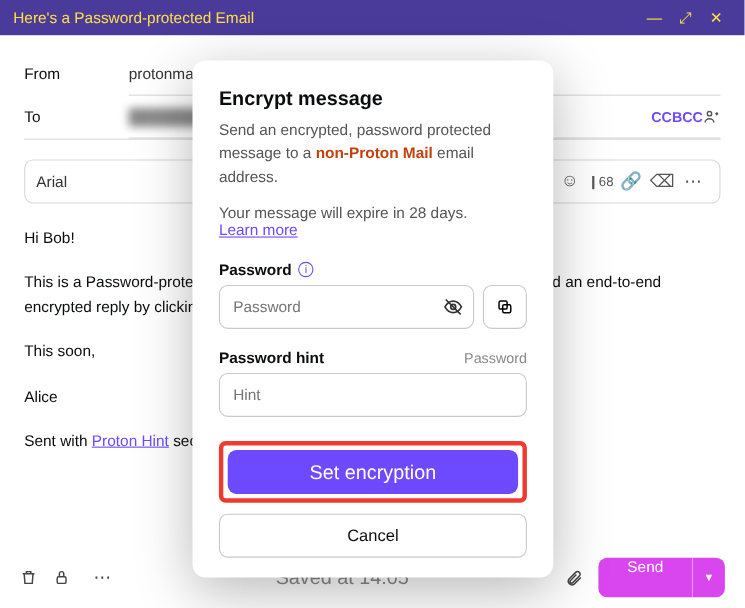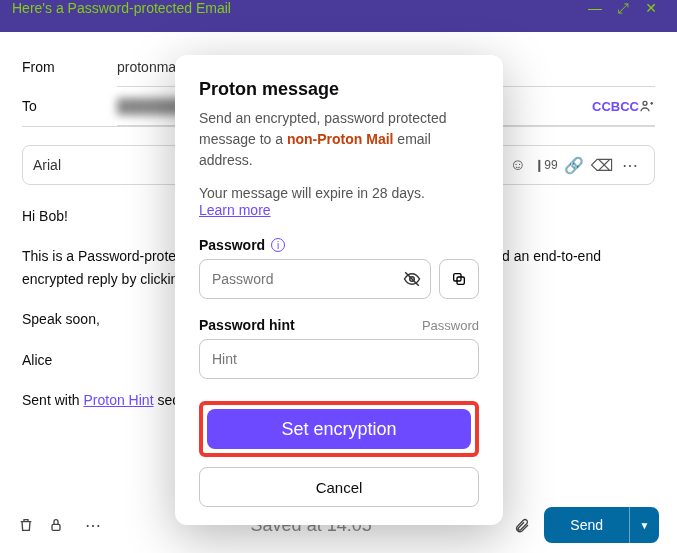--- a/index.html
+++ b/index.html
@@ -1,36 +1,36 @@
 <!DOCTYPE html>
 <html><head>
 <meta charset="utf-8">
 <style>
   * { box-sizing: border-box; margin: 0; padding: 0; }
   html, body { width: 677px; height: 553px; font-family: -apple-system, BlinkMacSystemFont, "Segoe UI", Arial, sans-serif; overflow: hidden; background: #fff; }
-  .titlebar { height: 32px; background: #4a3a9a; color: #84cc16; display: flex; align-items: flex-start; padding: 0 12px; font-size: 14px; }
+  .titlebar { height: 32px; background: #4a3a9a; color: #fde047; display: flex; align-items: center; padding: 0 12px; font-size: 14px; }
   .titlebar .title { flex: 1; }
   .titlebar .win-btn { width: 28px; text-align: center; font-size: 14px; }
   .composer { padding: 16px 22px 0 22px; color: #333; }
   .row { display: flex; align-items: center; min-height: 38px; }
   .row-label { width: 95px; color: #0b0c0e; font-size: 14px; }
   .row-value { flex: 1; font-size: 14px; color: #333; }
   .row-actions { display: flex; align-items: center; gap: 0; color: #6d4aff; font-weight: 700; font-size: 13px; }
   .sep { height: 1px; background: #d8d8d8; margin-left: 95px; }
   .blurred { filter: blur(4px); color:#888; }
   .toolbar { margin-top: 18px; border: 1px solid #d8d8d8; border-radius: 8px; height: 40px; display: flex; align-items: center; padding: 0 10px; }
   .font-name { font-size: 14px; flex:1; }
   .tb-icon { width: 28px; text-align: center; color: #555; font-size: 16px; }
   .body-area { margin-top: 20px; font-size: 14px; line-height: 1.6; color: #0b0c0e; }
   .body-area p { margin-bottom: 18px; }
   a.link { color: #6d4aff; text-decoration: underline; }
   .bottombar { position: absolute; bottom: 0; left: 0; right: 0; height: 56px; display: flex; align-items: center; padding: 0 18px; }
   .bb-icon { width: 30px; color: #444; text-align: center; font-size: 16px; }
   .bb-spacer { flex: 1; text-align: center; color: #888; font-size: 18px; }
-  .send-btn { background: #0369a1; color: #fff; border: none; border-radius: 8px; height: 36px; display: flex; align-items: center; }
+  .send-btn { background: #d946ef; color: #fff; border: none; border-radius: 8px; height: 36px; display: flex; }
   .send-main { padding: 0 26px; font-size: 14px; }
   .send-split { width: 30px; border-left: 1px solid rgba(255,255,255,.4); height: 100%; display:flex; align-items:center; justify-content:center; font-size:10px;}
   .modal { position: absolute; left: 175px; top: 55px; width: 328px; background: #fff; border-radius: 12px; box-shadow: 0 12px 50px rgba(0,0,0,.28); padding: 24px 24px 18px 24px; }
   .m-title { font-size: 18px; font-weight: 700; color: #0b0c0e; margin-bottom: 8px; }
   .m-desc { font-size: 14px; color: #555; line-height: 1.5; margin-bottom: 14px; }
   .m-desc b { color: #c2410c; font-weight:700; }
   .m-expiry { font-size: 14px; color: #555; }
   .m-learn { font-size: 14px; }
   .m-section { margin-top: 18px; }
   .m-label-row { display:flex; align-items:center; margin-bottom:6px; }
@@ -76,30 +76,30 @@
           </svg>
       </span>
     </div>
   </div>
   <div class="sep"></div>
   <div class="sep" style="margin-left:0"></div>
 
   <div class="toolbar">
     <div class="font-name">Arial</div>
     <div class="tb-icon">☺</div>
-    <div class="tb-icon" style="font-size:12px">❙99</div>
+    <div class="tb-icon" style="font-size:12px">❙68</div>
     <div class="tb-icon">🔗</div>
     <div class="tb-icon">⌫</div>
     <div class="tb-icon">⋯</div>
   </div>
 
   <div class="body-area">
     <p>Hi Bob!</p>
     <p>This is a Password-protected Email from Proton Mail. You can read it and send an end-to-end encrypted reply by clicking the button below.</p>
-    <p>Speak soon,</p>
+    <p>This soon,</p>
     <p>Alice</p>
     <p>
       <span>Sent with </span><a class="link">Proton Hint</a><span> secure email.</span>
     </p>
   </div>
 </div>
 
 <div class="bottombar">
   <div class="bb-icon">
     <svg width="16" height="16" viewBox="0 0 24 24" fill="none" stroke="currentColor" stroke-width="2">
@@ -119,21 +119,21 @@
         <path d="M21 12l-9 9a5 5 0 01-7-7l9-9a3.5 3.5 0 015 5l-9 9a2 2 0 01-3-3l8-8"></path>
       </svg>
   </div>
   <button class="send-btn">
     <span class="send-main">Send</span>
     <span class="send-split">▼</span>
   </button>
 </div>
 
 <div class="modal">
-  <div class="m-title">Proton message</div>
+  <div class="m-title">Encrypt message</div>
   <div class="m-desc">
     <span>Send an encrypted, password protected message to a </span><b>non-Proton Mail</b><span> email address.</span>
   </div>
   <div class="m-expiry">Your message will expire in 28 days.</div>
   <a class="link m-learn">Learn more</a>
 
   <div class="m-section">
     <div class="m-label-row">
       <span class="m-label">Password</span>
       <span class="m-info">i</span>

